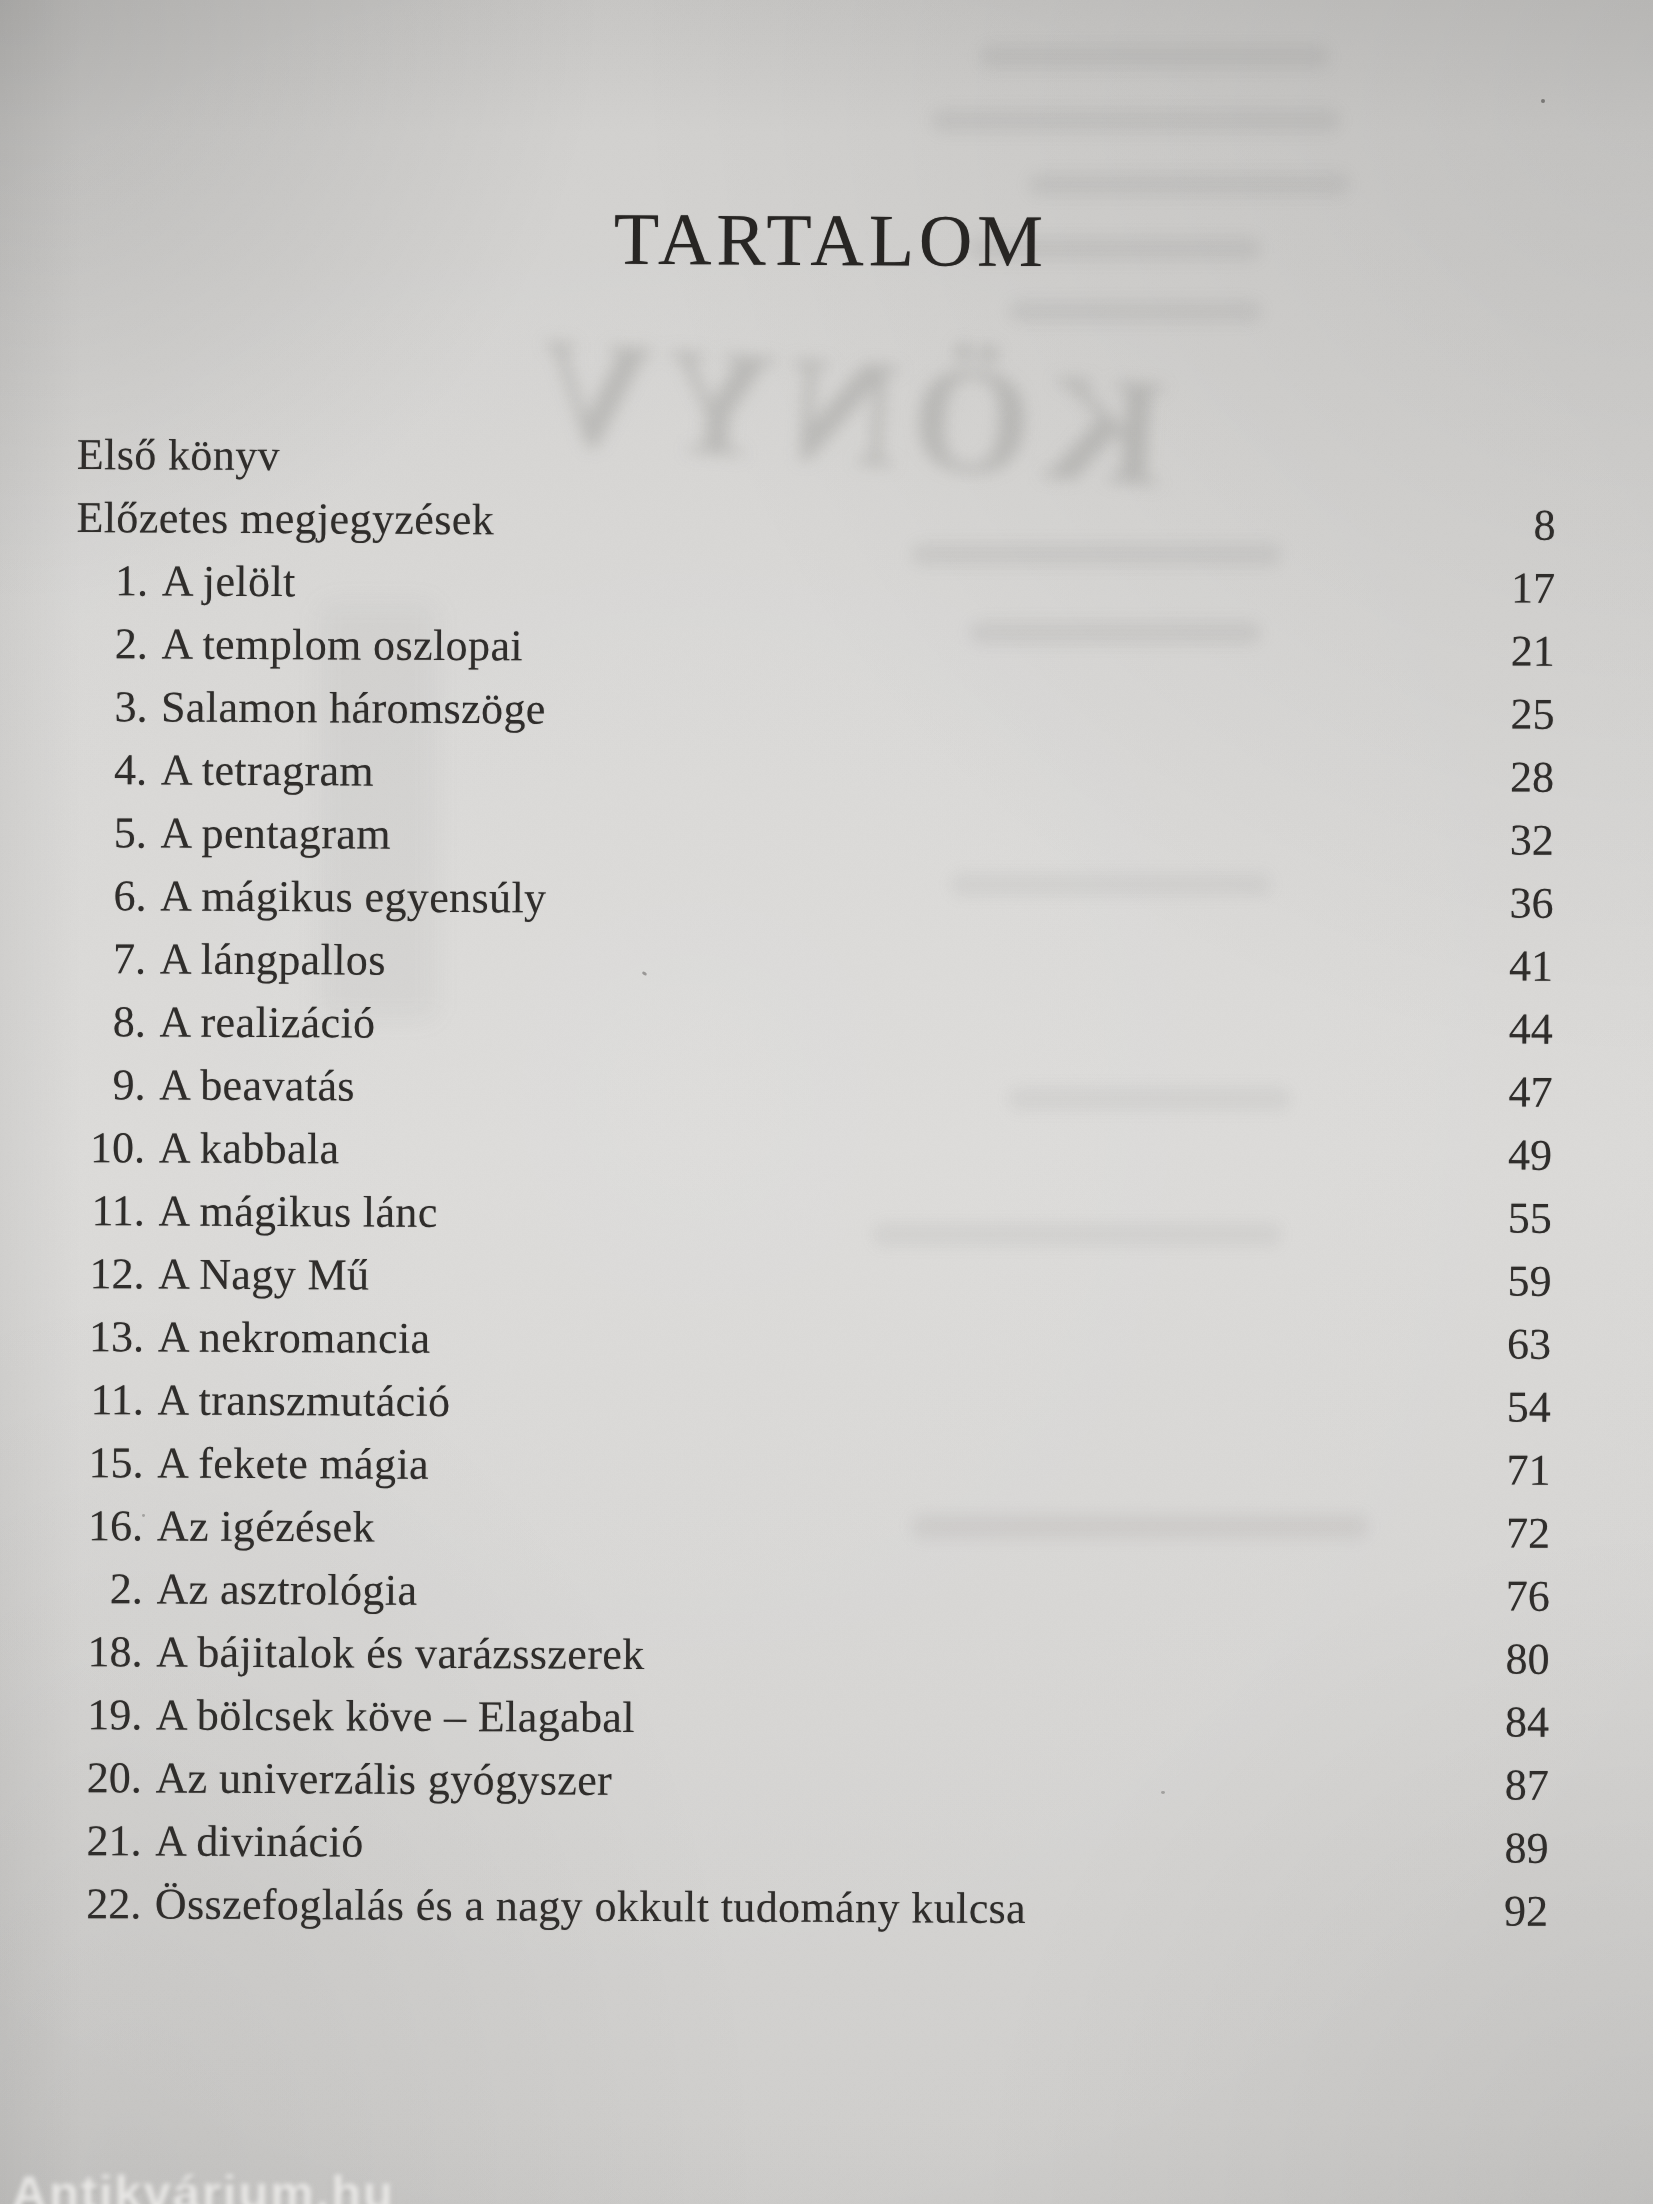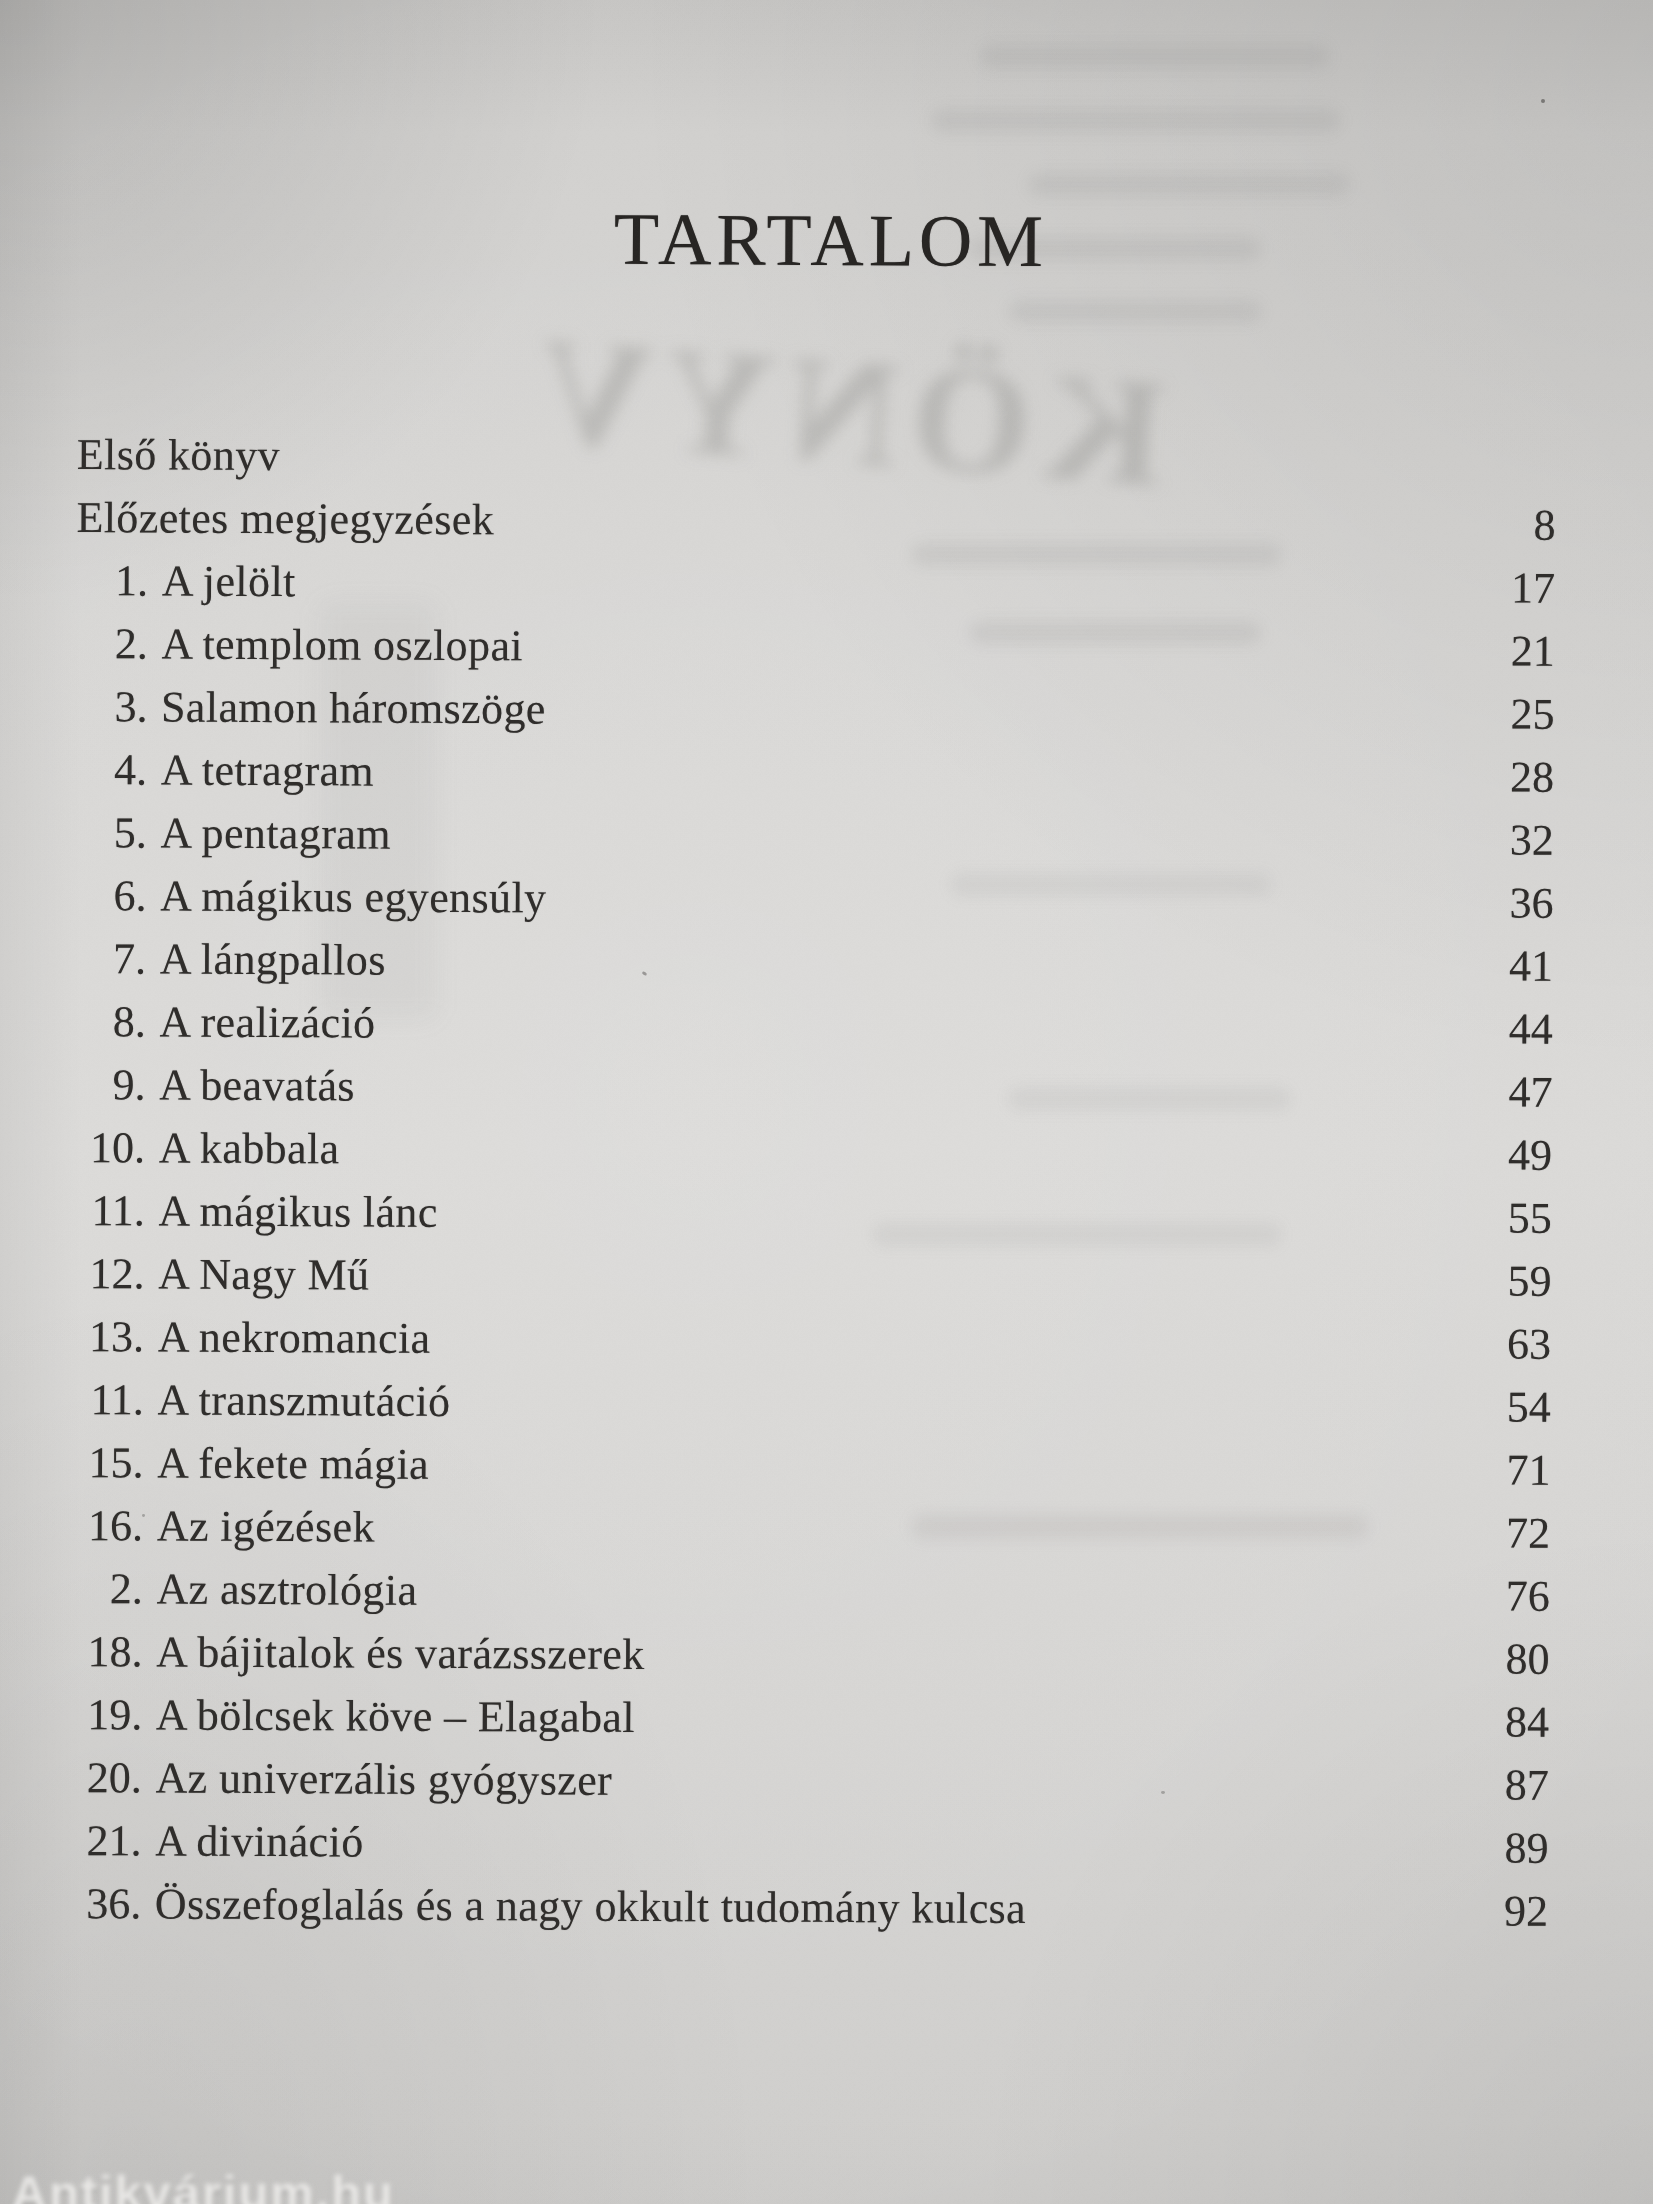--- a/index.html
+++ b/index.html
@@ -216,21 +216,21 @@
     <span class="num">20.</span>
     <span class="label">Az univerzális gyógyszer</span>
     <span class="pg">87</span>
   </div>
         <div class="row">
     <span class="num">21.</span>
     <span class="label">A divináció</span>
     <span class="pg">89</span>
   </div>
         <div class="row">
-    <span class="num">36.</span>
+    <span class="num">22.</span>
     <span class="label">Összefoglalás és a nagy okkult tudomány kulcsa</span>
     <span class="pg">92</span>
   </div>
       </div>
   </div>
 
   <svg class="grain" width="1654" height="2205" xmlns="http://www.w3.org/2000/svg" viewBox="0 0 1704 2272">
     <filter id="grain-f">
       <feTurbulence type="fractalNoise" baseFrequency="0.9" numOctaves="2" stitchTiles="stitch"></feTurbulence>
       <feColorMatrix type="saturate" values="0"></feColorMatrix>

